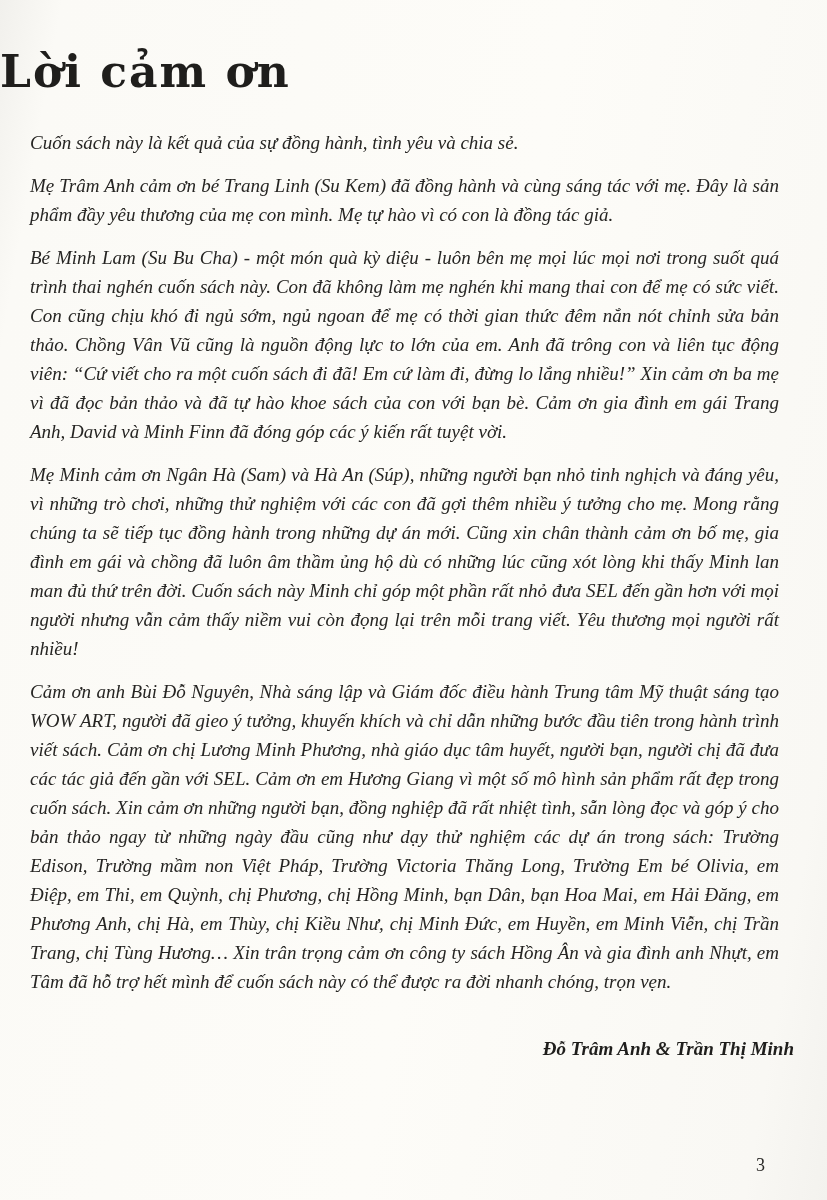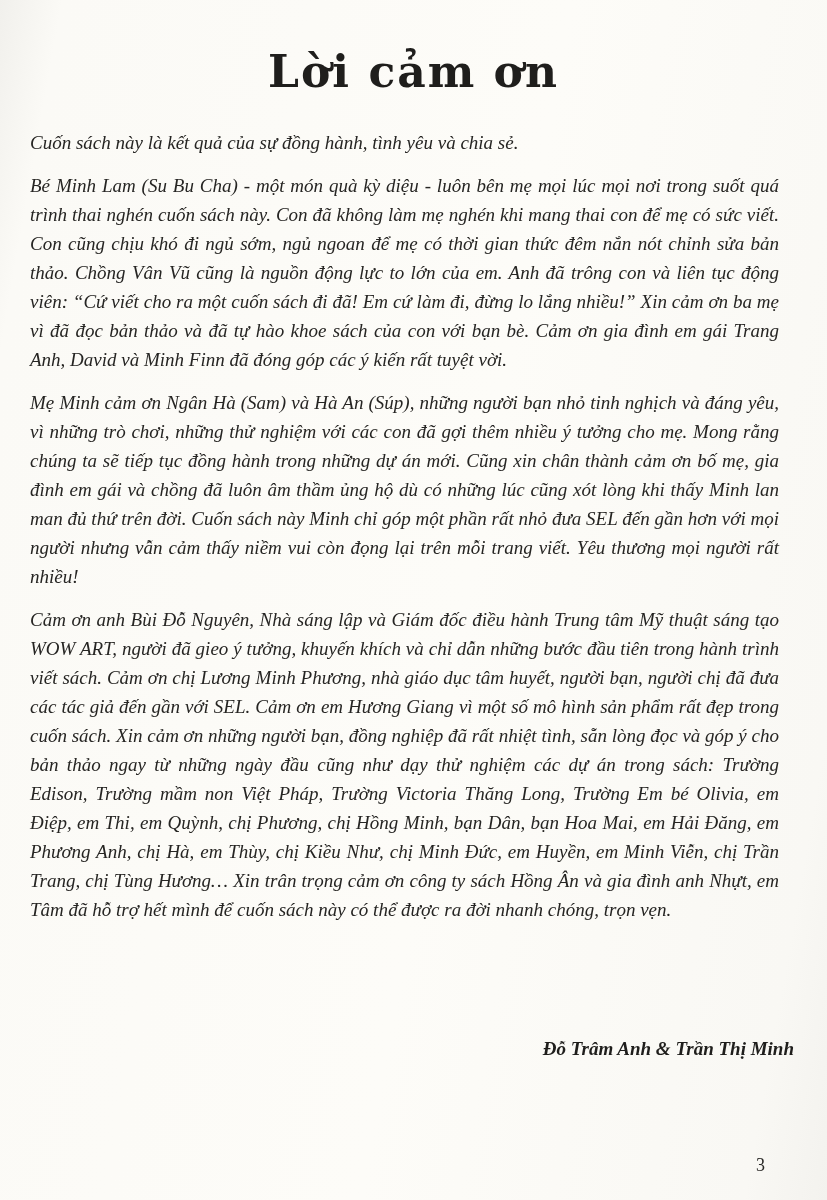--- a/index.html
+++ b/index.html
@@ -14,21 +14,20 @@
     margin: 0 auto;
     background: linear-gradient(100deg, #f1f0ec 0%, #fbfaf6 6%, #fdfcf8 55%, #f9f8f4 92%, #f3f2ee 100%);
     color: #262523;
     font-family: "Liberation Serif", "DejaVu Serif", serif;
     overflow: hidden;
     box-sizing: border-box;
   }
   .title {
     margin: 0;
     padding-top: 46px;
-    text-align: center;
     font-family: "DejaVu Serif", "Liberation Serif", serif;
     font-size: 44px;
     font-weight: 600;
     letter-spacing: 2px;
     color: #1f1e1c;
   }
   .body-text {
     position: absolute;
     top: 128px;
     left: 30px;
@@ -60,20 +59,21 @@
 </style>
 </head>
 <body>
 
 <div class="page">
 
   <h1 class="title">Lời cảm ơn</h1>
 
   <div class="body-text">
     <p>Cuốn sách này là kết quả của sự đồng hành, tình yêu và chia sẻ.</p>
+    <p>Mẹ Trâm Anh cảm ơn bé Trang Linh (Su Kem) đã đồng hành và cùng sáng tác với mẹ. Đây là sản phẩm đầy yêu thương của mẹ con mình. Mẹ tự hào vì có con là đồng tác giả.</p>
     <p>Bé Minh Lam (Su Bu Cha) - một món quà kỳ diệu - luôn bên mẹ mọi lúc mọi nơi trong suốt quá trình thai nghén cuốn sách này. Con đã không làm mẹ nghén khi mang thai con để mẹ có sức viết. Con cũng chịu khó đi ngủ sớm, ngủ ngoan để mẹ có thời gian thức đêm nắn nót chỉnh sửa bản thảo. Chồng Vân Vũ cũng là nguồn động lực to lớn của em. Anh đã trông con và liên tục động viên: “Cứ viết cho ra một cuốn sách đi đã! Em cứ làm đi, đừng lo lắng nhiều!” Xin cảm ơn ba mẹ vì đã đọc bản thảo và đã tự hào khoe sách của con với bạn bè. Cảm ơn gia đình em gái Trang Anh, David và Minh Finn đã đóng góp các ý kiến rất tuyệt vời.</p>
     <p>Mẹ Minh cảm ơn Ngân Hà (Sam) và Hà An (Súp), những người bạn nhỏ tinh nghịch và đáng yêu, vì những trò chơi, những thử nghiệm với các con đã gợi thêm nhiều ý tưởng cho mẹ. Mong rằng chúng ta sẽ tiếp tục đồng hành trong những dự án mới. Cũng xin chân thành cảm ơn bố mẹ, gia đình em gái và chồng đã luôn âm thầm ủng hộ dù có những lúc cũng xót lòng khi thấy Minh lan man đủ thứ trên đời. Cuốn sách này Minh chỉ góp một phần rất nhỏ đưa SEL đến gần hơn với mọi người nhưng vẫn cảm thấy niềm vui còn đọng lại trên mỗi trang viết. Yêu thương mọi người rất nhiều!</p>
     <p>Cảm ơn anh Bùi Đỗ Nguyên, Nhà sáng lập và Giám đốc điều hành Trung tâm Mỹ thuật sáng tạo WOW ART, người đã gieo ý tưởng, khuyến khích và chỉ dẫn những bước đầu tiên trong hành trình viết sách. Cảm ơn chị Lương Minh Phương, nhà giáo dục tâm huyết, người bạn, người chị đã đưa các tác giả đến gần với SEL. Cảm ơn em Hương Giang vì một số mô hình sản phẩm rất đẹp trong cuốn sách. Xin cảm ơn những người bạn, đồng nghiệp đã rất nhiệt tình, sẵn lòng đọc và góp ý cho bản thảo ngay từ những ngày đầu cũng như dạy thử nghiệm các dự án trong sách: Trường Edison, Trường mầm non Việt Pháp, Trường Victoria Thăng Long, Trường Em bé Olivia, em Điệp, em Thi, em Quỳnh, chị Phương, chị Hồng Minh, bạn Dân, bạn Hoa Mai, em Hải Đăng, em Phương Anh, chị Hà, em Thùy, chị Kiều Như, chị Minh Đức, em Huyền, em Minh Viễn, chị Trần Trang, chị Tùng Hương… Xin trân trọng cảm ơn công ty sách Hồng Ân và gia đình anh Nhựt, em Tâm đã hỗ trợ hết mình để cuốn sách này có thể được ra đời nhanh chóng, trọn vẹn.</p>
   </div>
 
   <div class="signature">Đỗ Trâm Anh &amp; Trần Thị Minh</div>
 
   <div class="page-number">3</div>
 
 </div>

